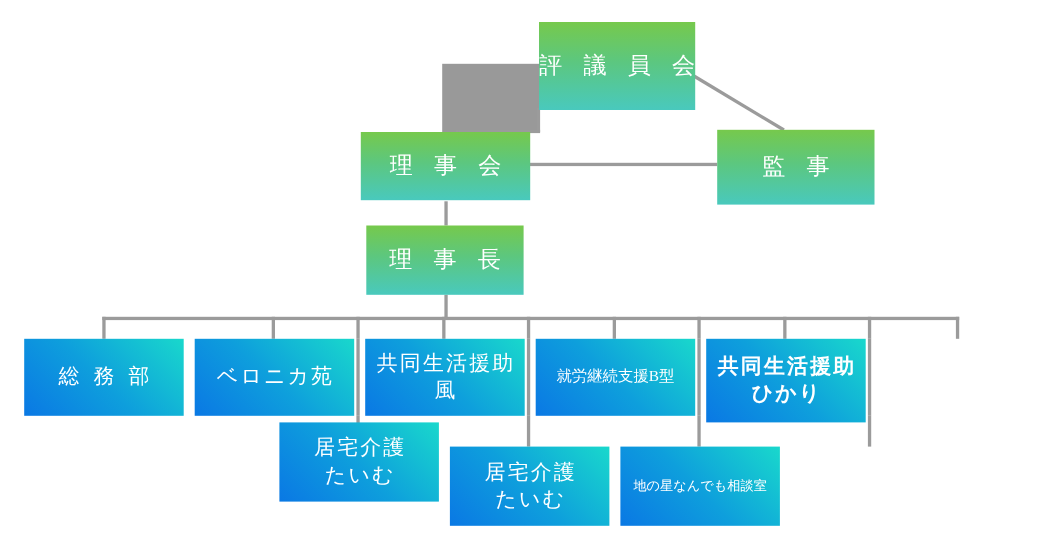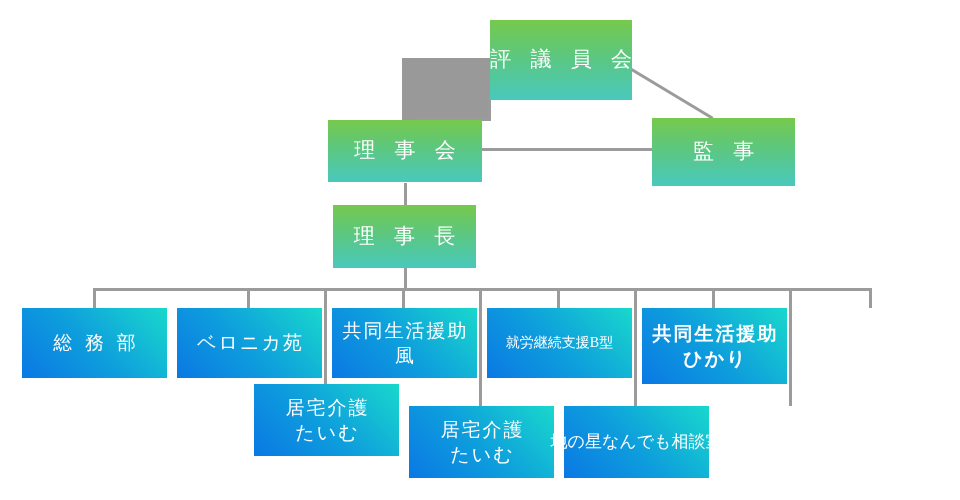--- a/index.html
+++ b/index.html
@@ -62,21 +62,21 @@
 
   
   .sp-wide  { letter-spacing: 7px; text-indent: 7px; }
   .sp-mid   { letter-spacing: 4px; text-indent: 4px; }
   .sp-small { letter-spacing: 2px; text-indent: 2px; }
   .sp-none  { letter-spacing: 0px; }
 
   .fs-20 { font-size: 21px; }
   .fs-19 { font-size: 19px; }
   .fs-17 { font-size: 14px; }
-  .fs-13 { font-size: 17px; }
+  .fs-13 { font-size: 12px; }
 </style>
 </head>
 <body>
 
 <div id="stage">
 
   <div class="grayblock" style="left:402px; top:58px; width:88px; height:62px;"></div>
 
   <div class="conn" style="left:488px; top:98px; width:3px; height:22px;"></div>
   <div class="conn" style="left:415px; top:118px; width:76px; height:3px;"></div>

